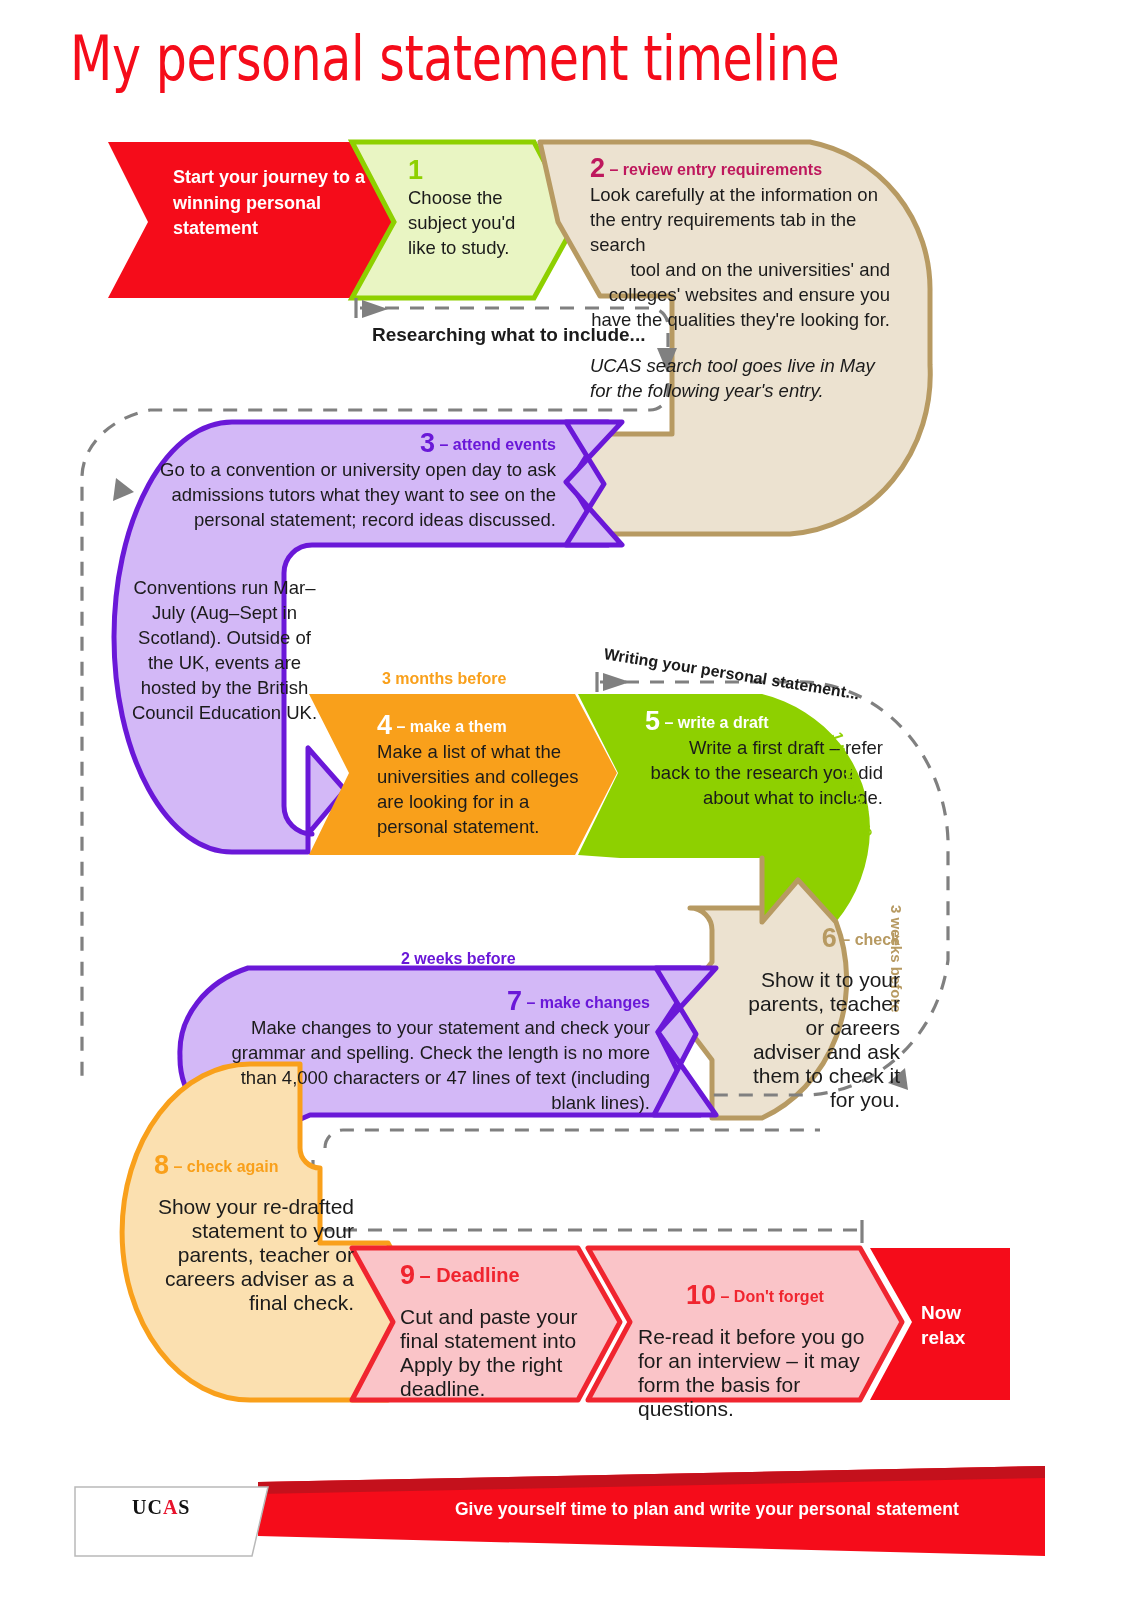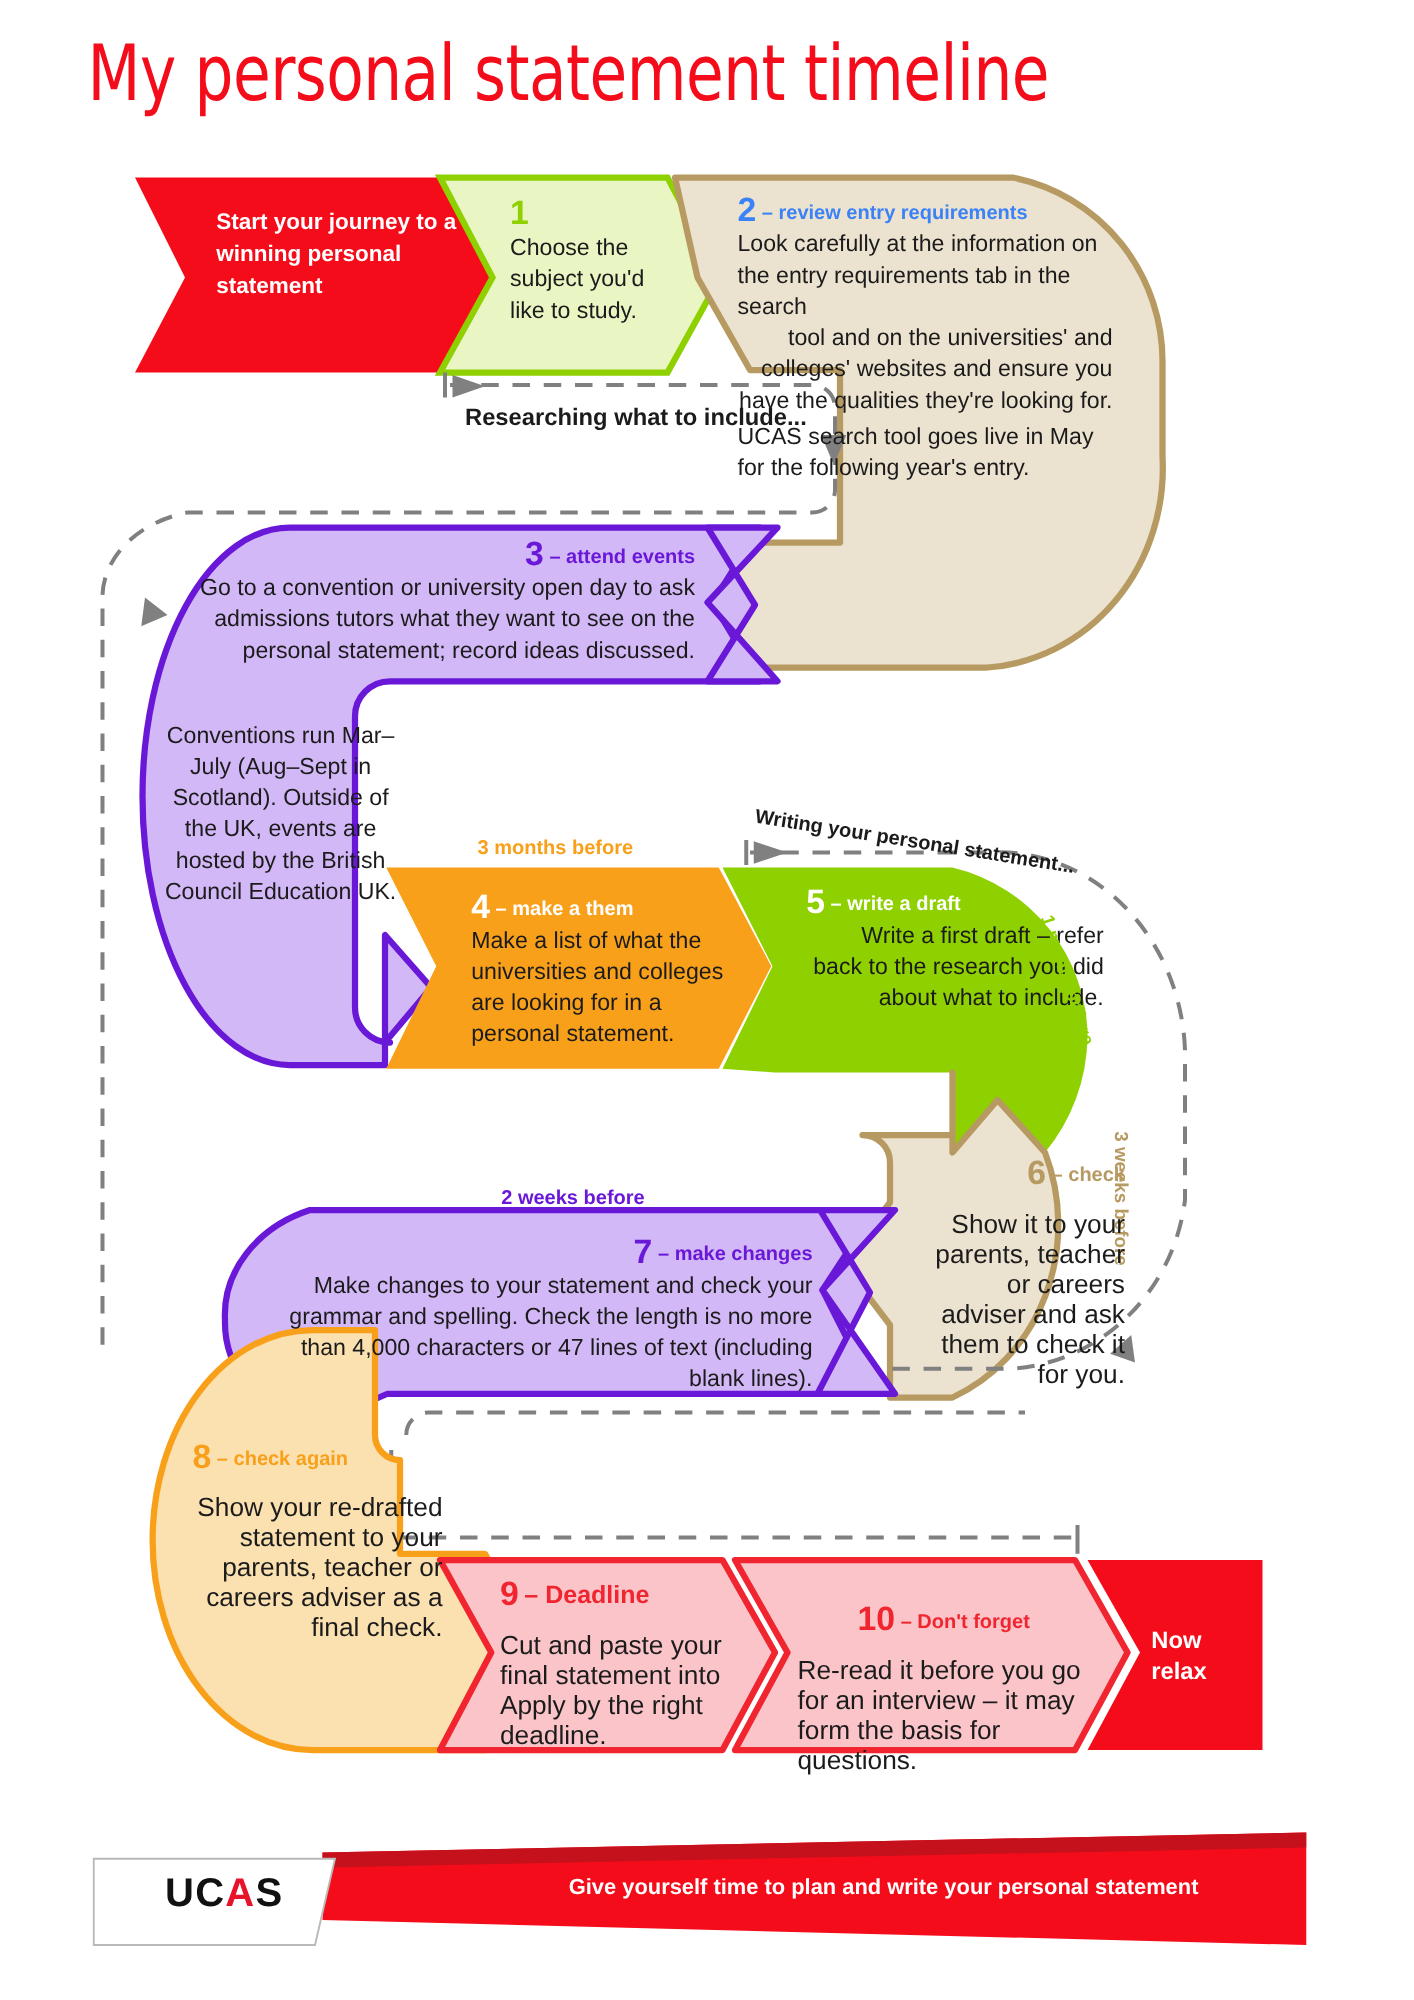--- a/index.html
+++ b/index.html
@@ -34,24 +34,24 @@
     left:173px;top:165px;width:200px;
     color:#ffffff;font-size:18px;line-height:25.5px;font-weight:bold;
   }
 
   
   .s1{left:408px;top:155px;width:140px;color:#1b1b1b;}
   .s1 .n{color:#8ed000;font-size:27px;font-weight:bold;line-height:30px;}
 
   
   .s2{left:590px;top:155px;width:300px;}
-  .s2 .h{color:#3b82f6;}
+  .s2 .h{color:#be185d;}
   .s2 .p1{text-align:left;}
   .s2 .p2{text-align:right;}
-  .s2 .p3{text-align:left;margin-top:4px;}
+  .s2 .p3{text-align:left;margin-top:21px;font-style:italic;}
 
   
   .note1{left:372px;top:324px;font-size:19px;font-weight:bold;color:#1b1b1b;}
 
   
   .s3{left:150px;top:430px;width:406px;text-align:right;}
   .s3 .h{color:#6a18d8;}
   
   .s3b{left:128px;top:575px;width:193px;text-align:center;}
 
@@ -102,22 +102,22 @@
          line-height:25px;font-weight:bold;text-align:left;}
 
   
   .footerTxt{
     position:absolute;left:455px;top:1499px;width:590px;
     color:#ffffff;font-size:17.5px;font-weight:bold;text-align:left;
     white-space:nowrap;
   }
   .ucasLogo{
     position:absolute;left:132px;top:1496px;
-    font-size:32px;font-weight:bold;letter-spacing:1px;color:#111;
-    font-family:Liberation Sans, sans-serif;
+    font-size:20px;font-weight:bold;letter-spacing:1px;color:#111;
+    font-family:Liberation Serif, serif;
   }
   .ucasLogo .a{color:#e8122b;}
 </style>
 </head>
 <body>
 
 <div id="stage">
 
   <div class="title">My personal statement timeline</div>
 

